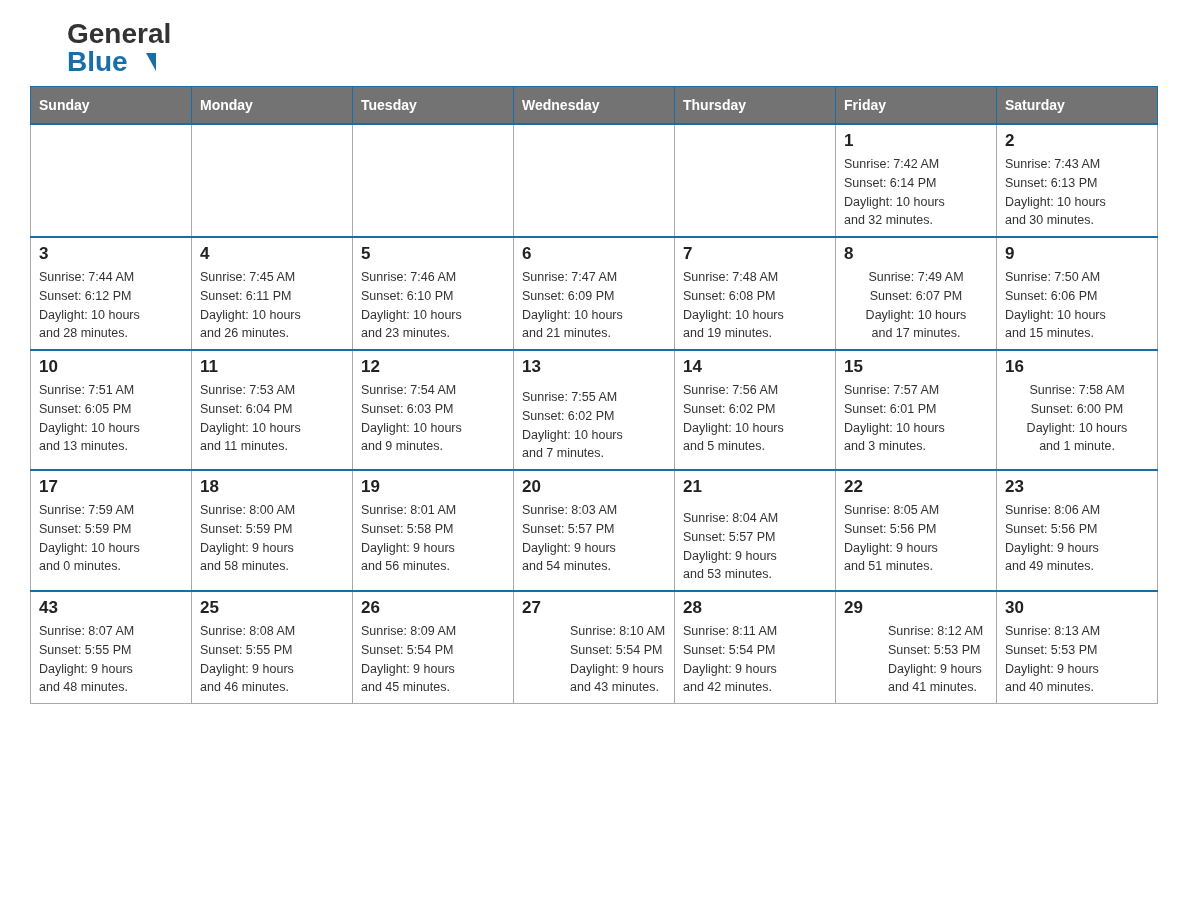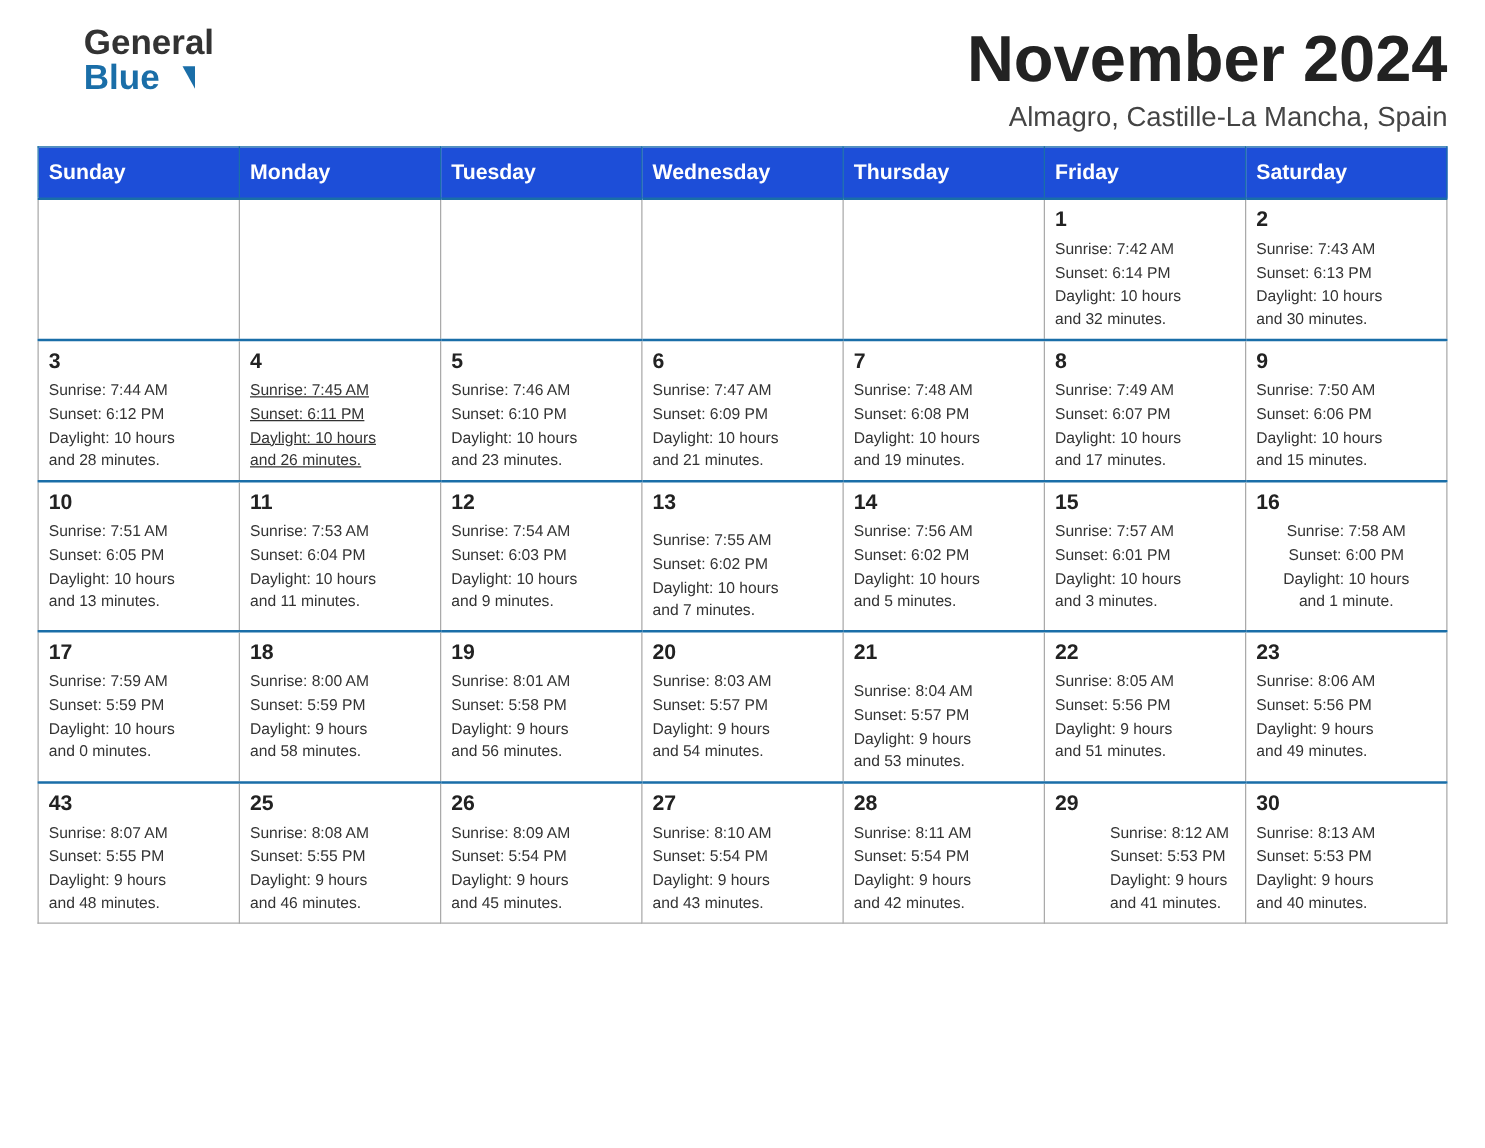--- a/index.html
+++ b/index.html
@@ -58,23 +58,23 @@
       font-size: 22px;
       color: #444;
       margin-top: 4px;
     }
     .calendar-table {
       width: 100%;
       border-collapse: collapse;
       margin-top: 6px;
     }
     .calendar-table th {
-      background-color: #1d4ed8;
+      background-color: #737373;
       color: #fff;
-      font-size: 17px;
+      font-size: 14px;
       font-weight: bold;
       padding: 10px 8px;
       text-align: left;
       border: 1px solid #1a6ea8;
     }
     .calendar-table td {
       border: 1px solid #aaa;
       vertical-align: top;
       padding: 6px 8px;
       width: 14.28%;
@@ -105,24 +105,20 @@
 </head>
 <body>
 
 <div class="header-area">
   <div class="logo">
     <div class="logo-general">General</div>
     <div class="logo-blue">
       <span>Blue</span>
       <div class="logo-triangle"></div>
     </div>
-  </div>
-  <div class="title-area">
-    <div class="month-title">November 2024</div>
-    <div class="location-title">Almagro, Castille-La Mancha, Spain</div>
   </div>
 </div>
 
 <table class="calendar-table">
   <thead>
     <tr>
     <th>Sunday</th>
         <th>Monday</th>
         <th>Tuesday</th>
         <th>Wednesday</th>
@@ -156,21 +152,21 @@
       <tr>
         <td>
           <div class="day-number">3</div>
           <div class="day-info" style="white-space: pre-line;">Sunrise: 7:44 AM
 Sunset: 6:12 PM
 Daylight: 10 hours
 and 28 minutes.</div>
         </td>
         <td>
           <div class="day-number">4</div>
-          <div class="day-info" style="white-space: pre-line; text-decoration: underline;">Sunrise: 7:45 AM
+          <div class="day-info" style="white-space: pre-line;">Sunrise: 7:45 AM
 Sunset: 6:11 PM
 Daylight: 10 hours
 and 26 minutes.</div>
         </td>
         <td>
           <div class="day-number">5</div>
           <div class="day-info" style="white-space: pre-line;">Sunrise: 7:46 AM
 Sunset: 6:10 PM
 Daylight: 10 hours
 and 23 minutes.</div>
@@ -184,21 +180,21 @@
         </td>
         <td>
           <div class="day-number">7</div>
           <div class="day-info" style="white-space: pre-line;">Sunrise: 7:48 AM
 Sunset: 6:08 PM
 Daylight: 10 hours
 and 19 minutes.</div>
         </td>
         <td>
           <div class="day-number">8</div>
-          <div class="day-info" style="white-space: pre-line;">Sunrise: 7:49 AM
+          <div class="day-info" style="white-space: pre-line; text-align: center;">Sunrise: 7:49 AM
 Sunset: 6:07 PM
 Daylight: 10 hours
 and 17 minutes.</div>
         </td>
         <td>
           <div class="day-number">9</div>
           <div class="day-info" style="white-space: pre-line;">Sunrise: 7:50 AM
 Sunset: 6:06 PM
 Daylight: 10 hours
 and 15 minutes.</div>
@@ -323,21 +319,21 @@
         </td>
         <td>
           <div class="day-number">26</div>
           <div class="day-info" style="white-space: pre-line;">Sunrise: 8:09 AM
 Sunset: 5:54 PM
 Daylight: 9 hours
 and 45 minutes.</div>
         </td>
         <td>
           <div class="day-number">27</div>
-          <div class="day-info" style="white-space: pre-line;">Sunrise: 8:10 AM
+          <div class="day-info" style="white-space: pre-line; margin-left: 48px;">Sunrise: 8:10 AM
 Sunset: 5:54 PM
 Daylight: 9 hours
 and 43 minutes.</div>
         </td>
         <td>
           <div class="day-number">28</div>
           <div class="day-info" style="white-space: pre-line;">Sunrise: 8:11 AM
 Sunset: 5:54 PM
 Daylight: 9 hours
 and 42 minutes.</div>

